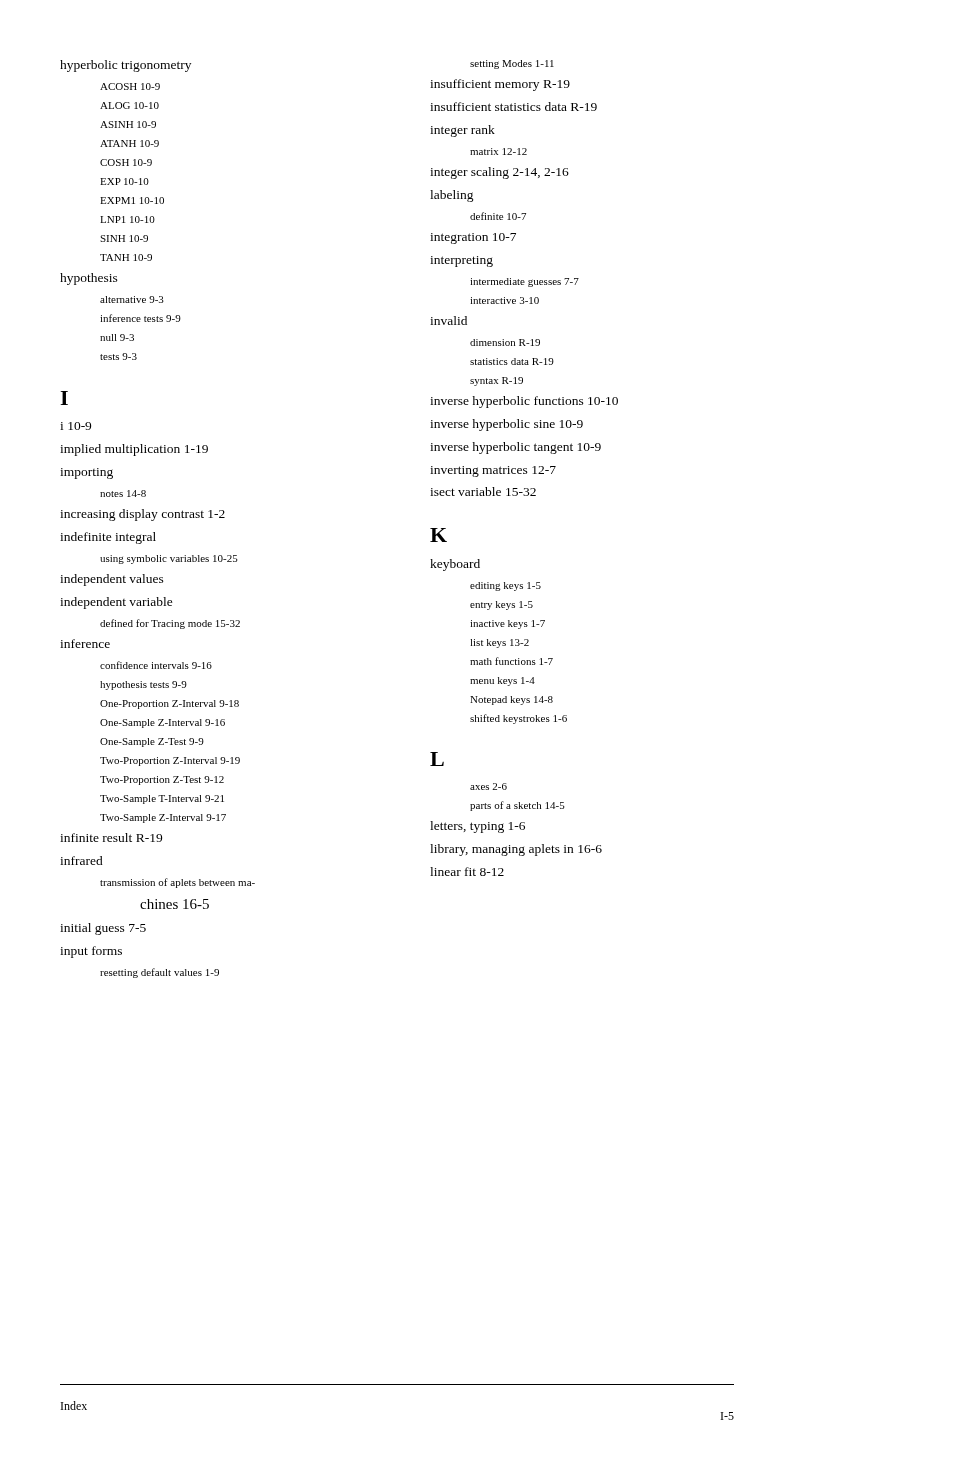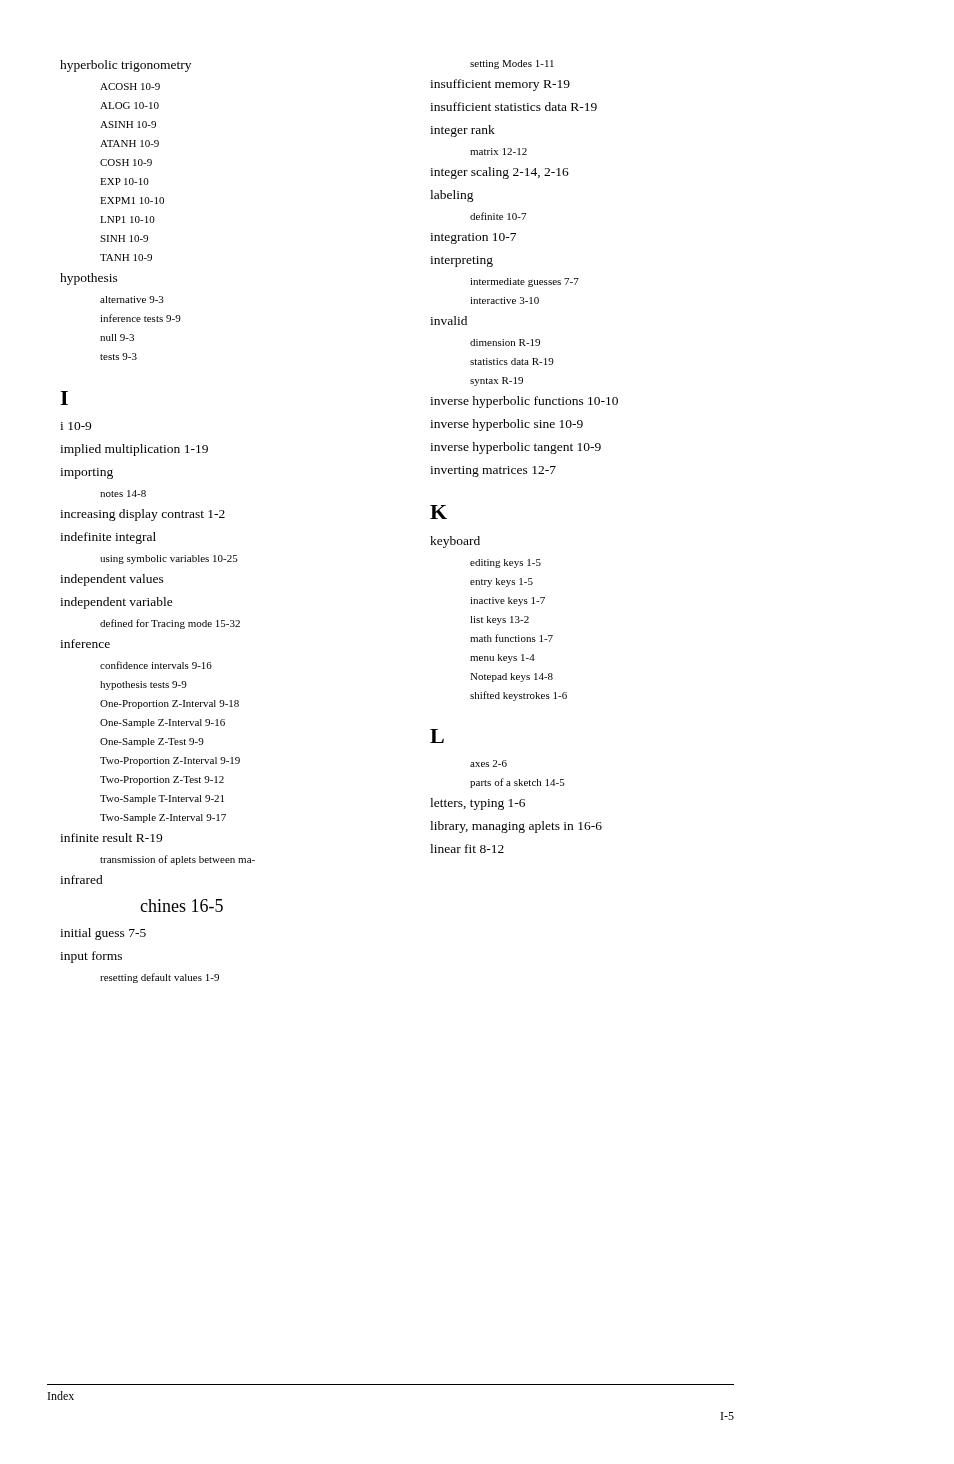--- a/index.html
+++ b/index.html
@@ -48,39 +48,39 @@
       font-size: 13.5px;
     }
 
     .entry-sub {
       padding-left: 40px;
       font-size: 11px;
     }
 
     .entry-sub2 {
       padding-left: 80px;
-      font-size: 18px;
+      font-size: 15px;
     }
 
     .section-letter {
       font-size: 22px;
       font-weight: bold;
       margin-top: 18px;
       margin-bottom: 4px;
       line-height: 1.3;
     }
 
     .footer-bar {
       position: absolute;
       bottom: 40px;
-      left: 47px;
+      left: 60px;
       right: 60px;
       display: flex;
       justify-content: space-between;
-      align-items: flex-start;
+      align-items: center;
       border-top: 1px solid #000;
       padding-top: 4px;
     }
 
     .footer-left {
       font-size: 12px;
     }
 
     .footer-right {
       font-size: 12px;
@@ -124,22 +124,22 @@
         <div class="entry entry-sub">confidence intervals 9-16</div>
         <div class="entry entry-sub">hypothesis tests 9-9</div>
         <div class="entry entry-sub">One-Proportion Z-Interval 9-18</div>
         <div class="entry entry-sub">One-Sample Z-Interval 9-16</div>
         <div class="entry entry-sub">One-Sample Z-Test 9-9</div>
         <div class="entry entry-sub">Two-Proportion Z-Interval 9-19</div>
         <div class="entry entry-sub">Two-Proportion Z-Test 9-12</div>
         <div class="entry entry-sub">Two-Sample T-Interval 9-21</div>
         <div class="entry entry-sub">Two-Sample Z-Interval 9-17</div>
         <div class="entry entry-main">infinite result R-19</div>
+        <div class="entry entry-main">infrared</div>
         <div class="entry entry-sub">transmission of aplets between ma-</div>
-        <div class="entry entry-main">infrared</div>
         <div class="entry entry-sub2">chines 16-5</div>
         <div class="entry entry-main">initial guess 7-5</div>
         <div class="entry entry-main">input forms</div>
         <div class="entry entry-sub">resetting default values 1-9</div>
       </div>
     <div class="col-right" id="right-col">
         <div class="entry entry-sub">setting Modes 1-11</div>
         <div class="entry entry-main">insufficient memory R-19</div>
         <div class="entry entry-main">insufficient statistics data R-19</div>
         <div class="entry entry-main">integer rank</div>
@@ -152,20 +152,21 @@
         <div class="entry entry-sub">intermediate guesses 7-7</div>
         <div class="entry entry-sub">interactive 3-10</div>
         <div class="entry entry-main">invalid</div>
         <div class="entry entry-sub">dimension R-19</div>
         <div class="entry entry-sub">statistics data R-19</div>
         <div class="entry entry-sub">syntax R-19</div>
         <div class="entry entry-main">inverse hyperbolic functions 10-10</div>
         <div class="entry entry-main">inverse hyperbolic sine 10-9</div>
         <div class="entry entry-main">inverse hyperbolic tangent 10-9</div>
         <div class="entry entry-main">inverting matrices 12-7</div>
+        <div class="entry entry-main">isect variable 15-32</div>
         <div class="section-letter">K</div>
         <div class="entry entry-main">keyboard</div>
         <div class="entry entry-sub">editing keys 1-5</div>
         <div class="entry entry-sub">entry keys 1-5</div>
         <div class="entry entry-sub">inactive keys 1-7</div>
         <div class="entry entry-sub">list keys 13-2</div>
         <div class="entry entry-sub">math functions 1-7</div>
         <div class="entry entry-sub">menu keys 1-4</div>
         <div class="entry entry-sub">Notepad keys 14-8</div>
         <div class="entry entry-sub">shifted keystrokes 1-6</div>

